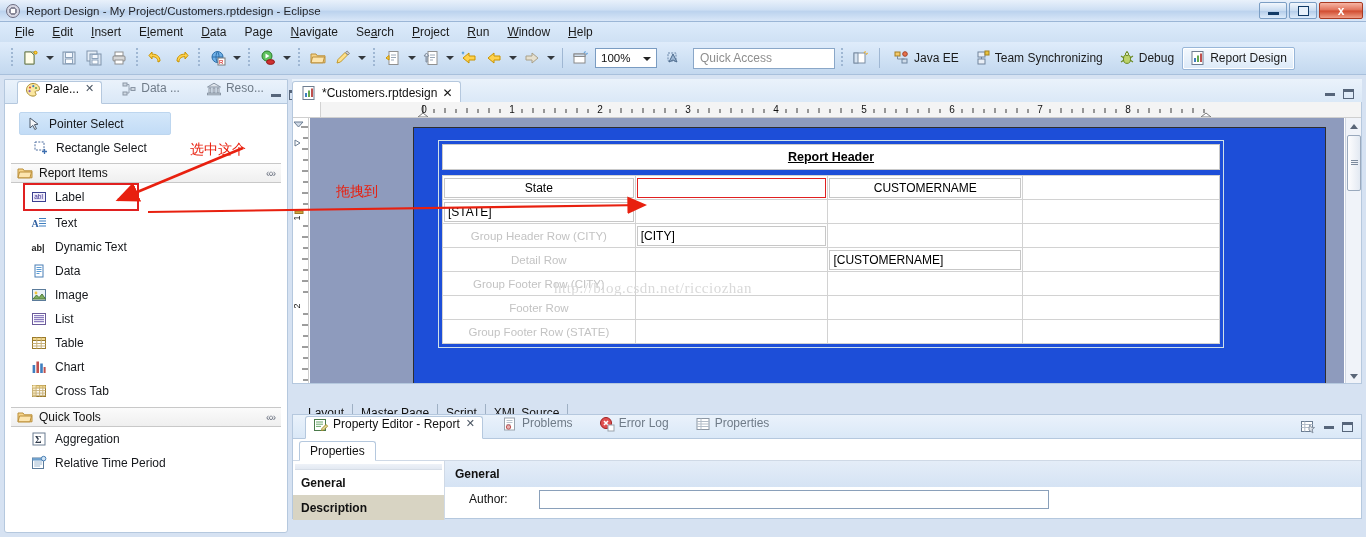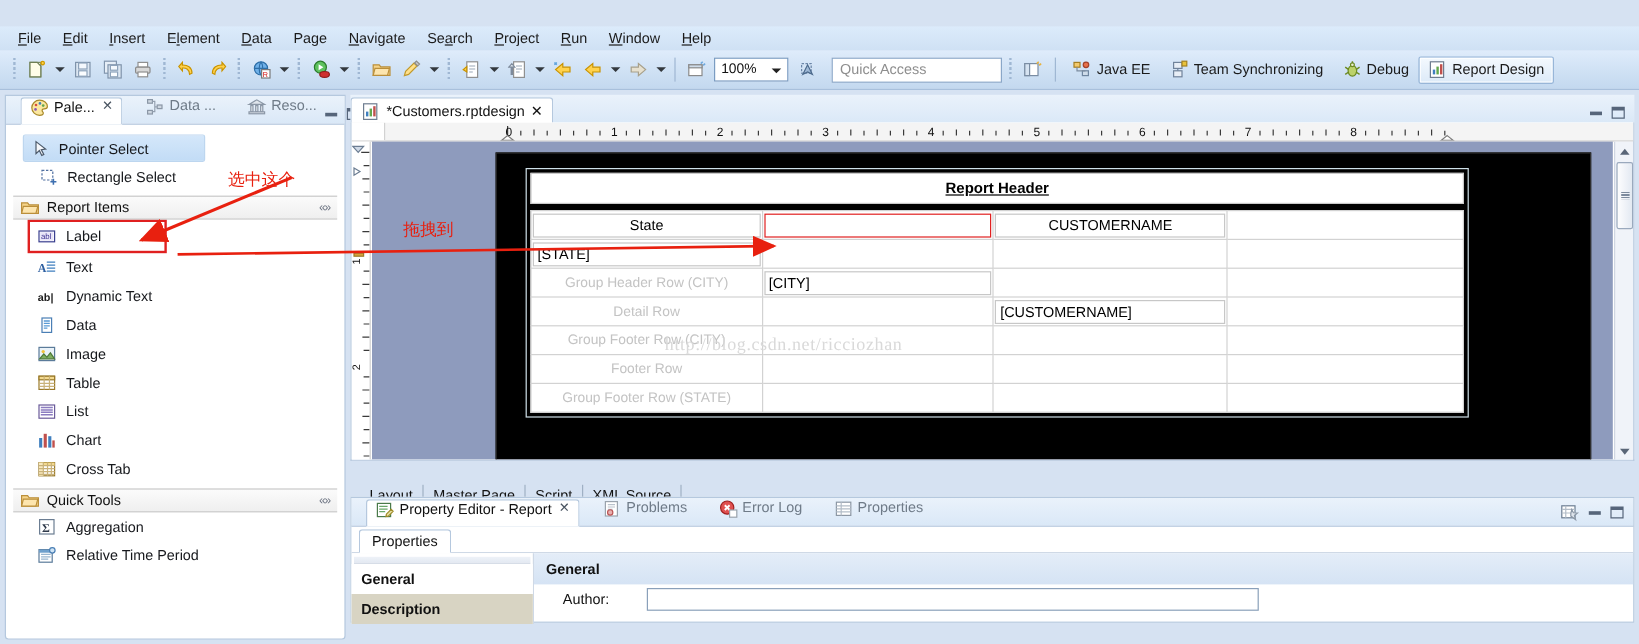--- a/index.html
+++ b/index.html
@@ -196,21 +196,21 @@
   .ruler-v {
     position:absolute; left:0; top:16px; width:16px; height:266px;
     background:#fff; border-right:1px solid #cfcfcf; overflow:hidden;
   }
   .canvas {
     position:absolute; left:17px; top:16px; right:17px; bottom:0;
     background:#8e9bbd; overflow:hidden;
   }
   .page {
     position:absolute; left:103px; top:9px; width:913px; height:262px;
-    background:#000000; border:1px solid #2e2e2e; border-right-color:#2e2e2e;
+    background:#1d4ed8; border:1px solid #2e2e2e; border-right-color:#2e2e2e;
   }
 
   .scroll-v {
     position:absolute; right:0; top:16px; width:16px; height:266px;
     background:#f0f3f9; border-left:1px solid #cfd6e2;
   }
   .sv-thumb {
     position:absolute; left:1px; top:17px; width:14px; height:56px;
     background: linear-gradient(to right,#fdfdfe,#e3e9f2);
     border:1px solid #9aa9bd; border-radius:2px;
@@ -305,20 +305,35 @@
     color:#e8200f; font-size:14px; white-space:nowrap;
     font-family:"DejaVu Sans", sans-serif;
   }
   svg.overlay { position:absolute; left:0; top:0; width:1366px; height:537px; pointer-events:none; z-index:45; }
 </style>
 </head>
 <body>
 
 <div id="app">
 
+  <div class="titlebar">
+    <span class="title-icon">
+        <span class="gear"></span>
+      </span>
+    <span class="title-text">Report Design - My Project/Customers.rptdesign - Eclipse</span>
+    <div class="win-btns">
+      <div class="win-btn">
+          <span class="min-glyph"></span>
+        </div>
+      <div class="win-btn">
+          <span class="max-glyph"></span>
+        </div>
+      <div class="win-btn close">x</div>
+    </div>
+  </div>
 
   <div class="menubar">
     <div class="menu-item"><u>F</u>ile</div>
     <div class="menu-item"><u>E</u>dit</div>
     <div class="menu-item"><u>I</u>nsert</div>
     <div class="menu-item">E<u>l</u>ement</div>
     <div class="menu-item"><u>D</u>ata</div>
     <div class="menu-item">Pa<u>g</u>e</div>
     <div class="menu-item"><u>N</u>avigate</div>
     <div class="menu-item">Se<u>a</u>rch</div>
@@ -606,32 +621,32 @@
         <div class="pal-item">
           <svg class="icon16" viewBox="0 0 16 16">
               <rect x="1.5" y="2.5" width="13" height="11" fill="#eaf2f8" stroke="#5b7b9a"></rect>
               <circle cx="5" cy="6" r="1.4" fill="#f2c43d"></circle>
               <path d="M2 12l3.5-4 2.6 2.6L11 7l3.5 5z" fill="#7fae5e" stroke="#4f7a3a"></path>
             </svg>
           <span>Image</span>
         </div>
         <div class="pal-item">
           <svg class="icon16" viewBox="0 0 16 16">
+              <rect x="1.5" y="2.5" width="13" height="11" fill="#fff" stroke="#6b5b9a"></rect>
+              <path d="M3 4.6h10M3 6.6h10M3 8.6h10M3 10.6h10" stroke="#8b7cc0" stroke-width="1.3"></path>
+            </svg>
+          <span>List</span>
+        </div>
+        <div class="pal-item">
+          <svg class="icon16" viewBox="0 0 16 16">
               <rect x="1.5" y="2.5" width="13" height="11" fill="#fff" stroke="#9a7a2a"></rect>
               <rect x="1.5" y="2.5" width="13" height="3" fill="#f3d98f" stroke="#9a7a2a"></rect>
               <path d="M5.8 2.5v11M10.2 2.5v11M1.5 8.5h13M1.5 11h13" stroke="#c9b27a"></path>
             </svg>
           <span>Table</span>
-        </div>
-        <div class="pal-item">
-          <svg class="icon16" viewBox="0 0 16 16">
-              <rect x="1.5" y="2.5" width="13" height="11" fill="#fff" stroke="#6b5b9a"></rect>
-              <path d="M3 4.6h10M3 6.6h10M3 8.6h10M3 10.6h10" stroke="#8b7cc0" stroke-width="1.3"></path>
-            </svg>
-          <span>List</span>
         </div>
         <div class="pal-item">
           <svg class="icon16" viewBox="0 0 16 16">
               <rect x="1.6" y="6" width="2.6" height="8" fill="#3f7fbf"></rect>
               <rect x="5.4" y="2.5" width="2.6" height="11.5" fill="#c0504d"></rect>
               <rect x="9.2" y="4.5" width="2.6" height="9.5" fill="#3f7fbf"></rect>
               <rect x="12.6" y="8" width="2" height="6" fill="#c0504d"></rect>
             </svg>
           <span>Chart</span>
         </div>

